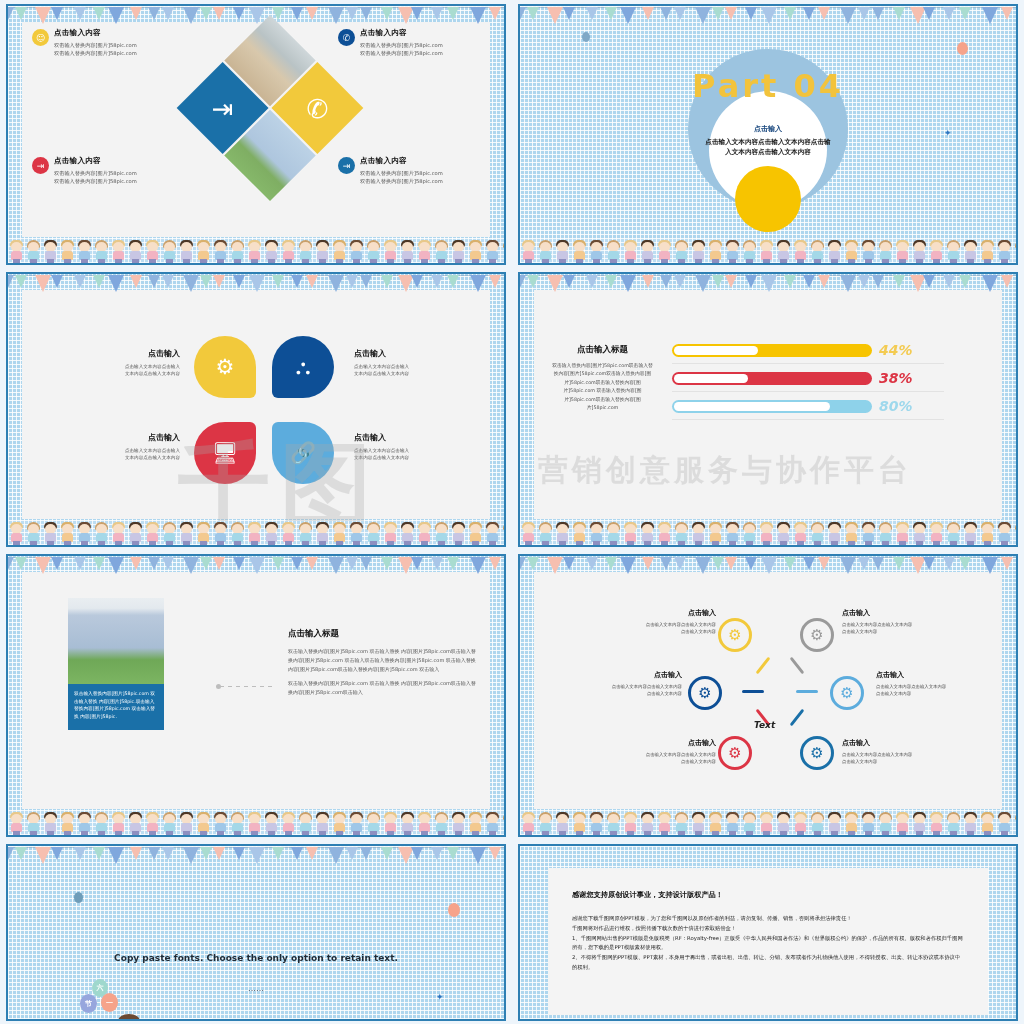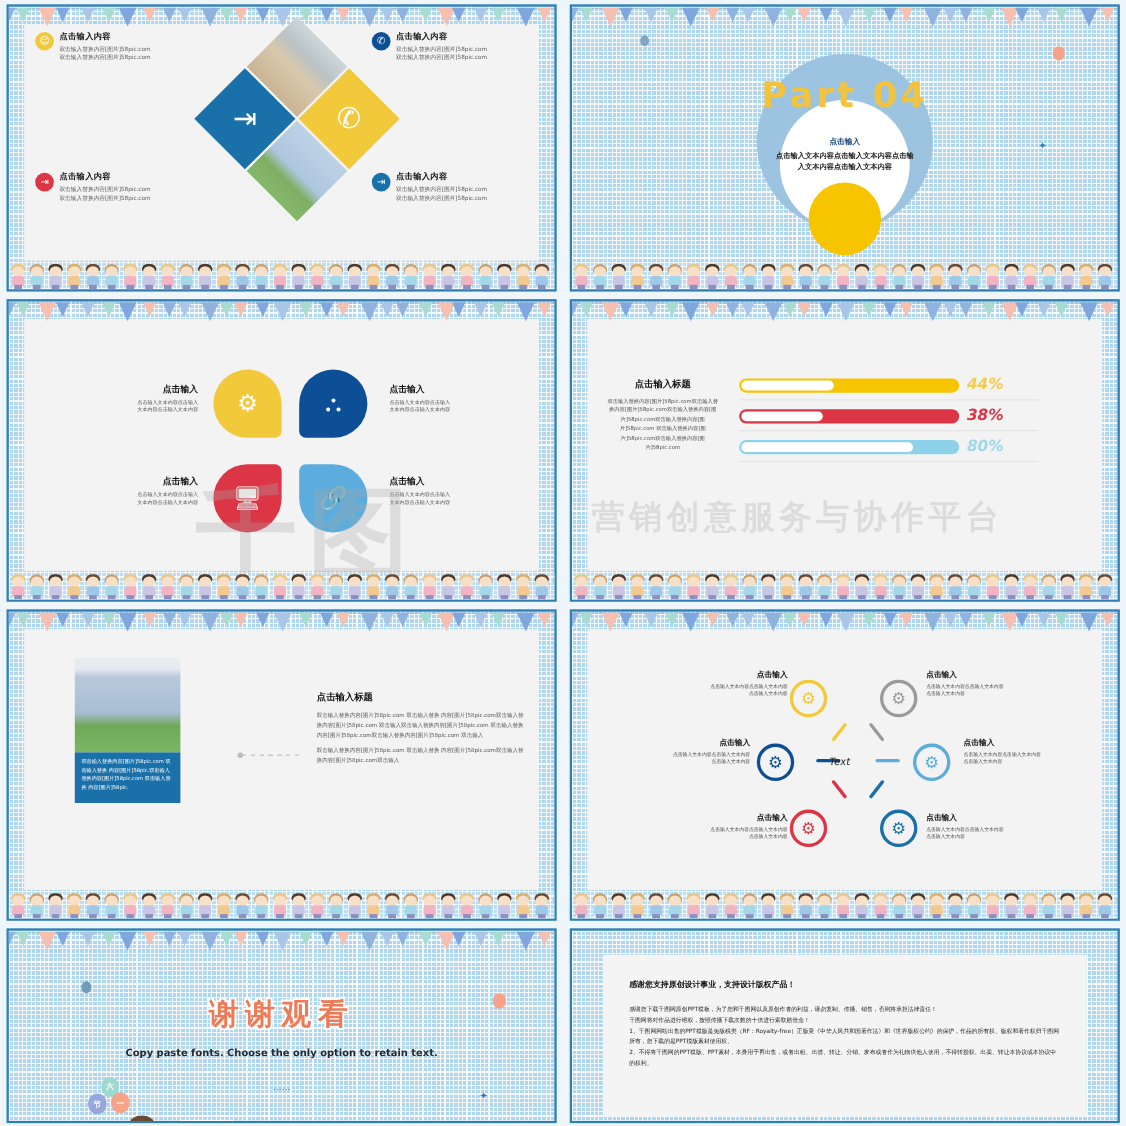--- a/index.html
+++ b/index.html
@@ -184,21 +184,21 @@
   .s5-dot { position: absolute; left: 208px; top: 128px; width: 5px; height: 5px; border-radius: 50%; background: #bdbdbd; }
   
   .hexnode {
     position: absolute; width: 34px; height: 34px; border-radius: 50%;
     border: 3px solid #888; background: #f3f3f3;
     display: flex; align-items: center; justify-content: center; font-size: 15px;
   }
   .s6-lbl { position: absolute; width: 110px; }
   .s6-lbl .h { font-size: 7px; font-weight: bold; color: #111; margin-bottom: 3px; }
   .s6-lbl .l { font-size: 4.4px; color: #4a4a4a; line-height: 1.6; }
-  .s6-center { position: absolute; font-style: italic; font-weight: normal; font-size: 9px; color: #222; }
+  .s6-center { position: absolute; font-style: italic; font-weight: bold; font-size: 9px; color: #222; margin-top: 32px; }
   .conn { position: absolute; height: 3px; border-radius: 2px; }
   
   .s7-title {
     position: absolute; left: 50%; top: 44%; transform: translate(-50%,-50%);
     font-size: 27px; font-weight: bold; color: #ef7a57; letter-spacing: 6px;
     text-shadow: 1.5px 1.5px 0 #fff, -1.5px -1.5px 0 #fff, 1.5px -1.5px 0 #fff, -1.5px 1.5px 0 #fff;
     white-space: nowrap;
   }
   .s7-sub {
     position: absolute; left: 50%; top: 62%; transform: translateX(-50%);
@@ -1756,21 +1756,20 @@
           <div class="flag lb" style="left: 423px;"></div>
           <div class="flag g" style="left: 439px;"></div>
           <div class="flag b big" style="left: 462px;"></div>
           <div class="flag p" style="left: 481px;"></div>
         </div>
 
       <div class="balloon" style="left:66px;top:46px;width:9px;height:11px;background:#6f9db9;"></div>
       <div class="balloon" style="left:440px;top:57px;width:12px;height:14px;background:#f6a38a;"></div>
       <div class="star" style="left:428px;top:146px;">✦</div>
 
-      <div class="s7-title">谢谢观看</div>
       <div class="s7-sub">Copy paste fonts. Choose the only option to retain text.</div>
       <div class="s7-dots">……</div>
 
       <div class="balloon bln-txt" style="left:84px;top:133px;width:16px;height:18px;background:#9fd8cd;">六</div>
       <div class="balloon bln-txt" style="left:72px;top:148px;width:17px;height:19px;background:#97a6dd;">节</div>
       <div class="balloon bln-txt" style="left:93px;top:147px;width:17px;height:19px;background:#f6a38a;">一</div>
       <div style="position:absolute;left:110px;top:168px;width:22px;height:14px;border-radius:50% 50% 0 0;background:#6b4a33;"></div>
       <div style="position:absolute;left:156px;top:172px;width:48px;height:12px;background:#ffffff;"></div>
     </div>
   </div>

